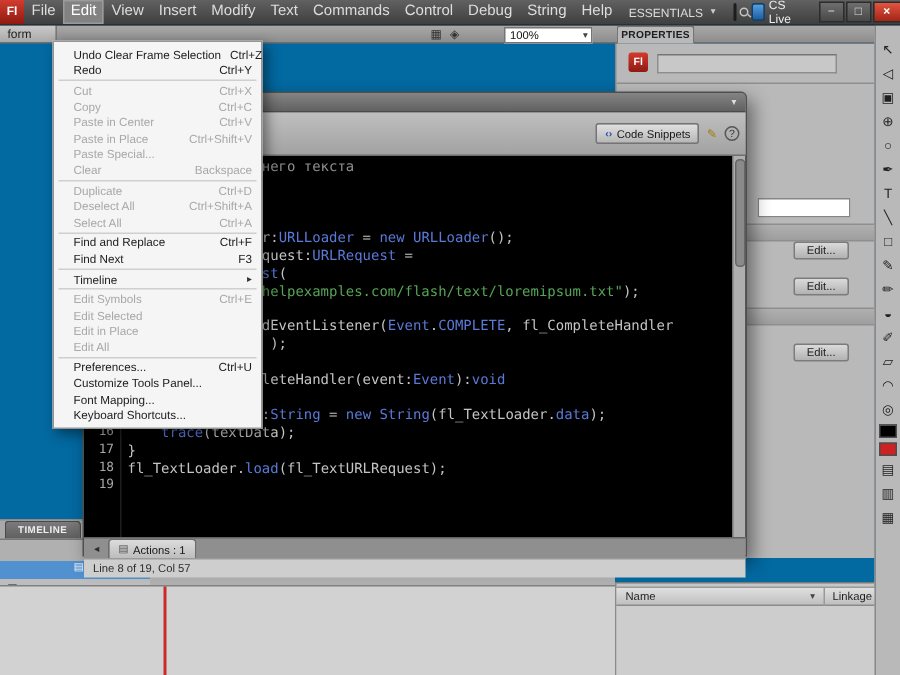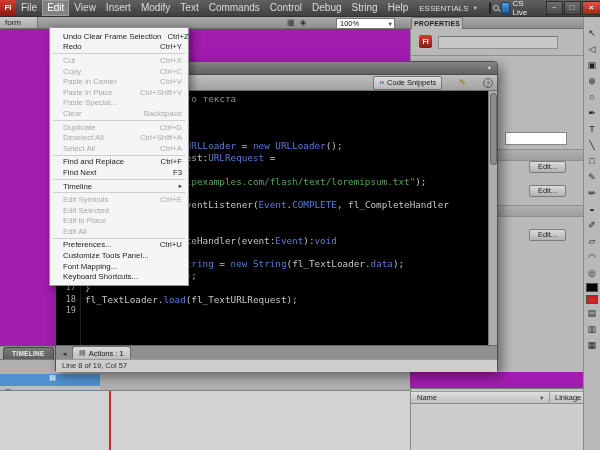--- a/index.html
+++ b/index.html
@@ -1,17 +1,17 @@
 <!DOCTYPE html>
 <html><head>
 <meta charset="utf-8">
 <style>
   html,body{margin:0;padding:0;}
   body{width:600px;height:450px;font-family:"Liberation Sans",sans-serif;background:#b4b4b4;overflow:hidden;}
-  .screen{position:relative;width:600px;height:450px;background:#a21caf;overflow:hidden;}
+  .screen{position:relative;width:600px;height:450px;background:#0369a1;overflow:hidden;}
 
   
   #menubar{position:absolute;top:0;left:0;width:600px;height:17px;background:linear-gradient(#616161,#3f3f3f);display:flex;align-items:center;z-index:40;border-bottom:1px solid #2e2e2e;box-sizing:border-box;}
   .app-icon{width:16px;height:16px;background:linear-gradient(#d33b2f,#8f1a12);color:#fff;font-size:8px;font-weight:bold;text-align:center;line-height:16px;flex:0 0 auto;}
   .mb-item{padding:0 5px;font-size:10px;color:#ddd;height:16px;line-height:16px;cursor:default;}
   .mb-item.active{background:#828282;color:#fff;box-shadow:inset 0 0 0 1px #9a9a9a;}
   .mb-spacer{flex:1;}
   .workspace-btn{display:flex;align-items:center;gap:4px;font-size:8px;color:#ddd;padding:0 6px;}
   .ws-arrow{font-size:5.5px;color:#ccc;}
   .search-box{width:34px;height:10px;background:#343434;border:1px solid #1d1d1d;border-radius:6px;margin:0 5px;position:relative;}
@@ -69,21 +69,21 @@
   .col-name{position:absolute;left:6px;top:0;line-height:12px;}
   .sort-arrow{position:absolute;left:128px;top:0;font-size:5.5px;line-height:12px;color:#444;}
   .col-divider{position:absolute;left:138px;top:0;width:1px;height:12px;background:#999;}
   .col-linkage{position:absolute;left:144px;top:0;line-height:12px;}
   .lib-list{position:absolute;top:15px;left:0;width:173px;height:63px;background:#cdcdcd;}
 
   
   #actions-window{position:absolute;left:55px;top:61px;width:443px;height:310px;z-index:20;background:#9c9c9c;border:1px solid #4f4f4f;border-radius:4px 4px 0 0;box-shadow:4px 5px 12px rgba(0,0,0,.45);box-sizing:border-box;}
   .aw-titlebar{height:12px;background:linear-gradient(#848484,#616161);border-bottom:1px solid #4b4b4b;border-radius:3px 3px 0 0;position:relative;}
   .aw-menu-icon{position:absolute;right:6px;top:2px;font-size:6.5px;color:#ddd;}
-  .aw-toolbar{height:16px;background:linear-gradient(#bfbfbf,#a2a2a2);border-bottom:1px solid #6e6e6e;display:flex;align-items:center;padding:0 4px;gap:14px;box-sizing:border-box;}
+  .aw-toolbar{height:29px;background:linear-gradient(#bfbfbf,#a2a2a2);border-bottom:1px solid #6e6e6e;display:flex;align-items:center;padding:0 4px;gap:2px;box-sizing:border-box;}
   .aw-ico{width:13px;height:12px;font-size:8px;color:#2c2c2c;text-align:center;line-height:12px;flex:0 0 auto;}
   .aw-spacer{flex:1;}
   .cs-btn{height:12px;display:flex;align-items:center;gap:3px;padding:0 5px;background:linear-gradient(#e0e0e0,#b7b7b7);border:1px solid #747474;border-radius:2px;font-size:7.5px;color:#161616;flex:0 0 auto;}
   .cs-btn-icon{color:#2255aa;font-weight:bold;font-size:7px;}
   .aw-pencil{color:#a07a00;font-size:8px;margin-left:3px;flex:0 0 auto;}
   .aw-help{width:10px;height:10px;border:1px solid #555;border-radius:50%;font-size:7px;text-align:center;line-height:9px;color:#333;margin-left:3px;flex:0 0 auto;box-sizing:border-box;}
   .aw-code{position:relative;height:254px;background:#000;display:flex;font-family:"DejaVu Sans Mono",monospace;overflow:hidden;}
   .gutter{width:20px;padding:2px 4px 0 0;text-align:right;color:#a8a8a8;font-size:8.5px;line-height:11.8px;background:#000;border-right:1px solid #1f1f1f;box-sizing:content-box;flex:0 0 auto;}
   .gutter div{height:11.8px;}
   .codecol{flex:1;padding:2px 10px 0 4px;font-size:9.3px;line-height:11.8px;white-space:pre;overflow:hidden;color:#c4c4c4;}
@@ -91,21 +91,21 @@
   .kw{color:#5a7ad8;} .str{color:#57a457;} .com{color:#8f8f8f;} .pl{color:#c4c4c4;}
   .vscroll{position:absolute;right:0;top:0;width:9px;height:254px;background:#aeaeae;border-left:1px solid #777;box-sizing:border-box;}
   .vthumb{position:absolute;left:1px;top:2px;width:5px;height:70px;background:#8a8a8a;border:1px solid #666;border-radius:3px;}
   .aw-tabs{height:14px;background:#8f8f8f;border-top:1px solid #636363;display:flex;align-items:flex-end;padding-left:3px;gap:2px;box-sizing:border-box;}
   .collapse-btn{width:11px;height:11px;font-size:7px;color:#2c2c2c;text-align:center;line-height:11px;}
   .aw-tab{height:13px;background:linear-gradient(#dcdcdc,#bdbdbd);border:1px solid #6d6d6d;border-bottom:none;border-radius:3px 3px 0 0;font-size:7.5px;color:#161616;display:flex;align-items:center;gap:3px;padding:0 6px;box-sizing:border-box;}
   .aw-tab .tab-ic{font-size:7px;color:#444;}
   .aw-status{height:12px;background:#cecece;font-size:7.5px;color:#2e2e2e;line-height:12px;padding-left:6px;border-top:1px solid #9a9a9a;}
 
   
-  #edit-menu{position:absolute;left:49px;top:27px;width:140px;background:#f5f5f5;border:1px solid #959595;box-shadow:3px 3px 8px rgba(0,0,0,.45);z-index:50;padding:3px 0;box-sizing:border-box;}
+  #edit-menu{position:absolute;left:35px;top:27px;width:140px;background:#f5f5f5;border:1px solid #959595;box-shadow:3px 3px 8px rgba(0,0,0,.45);z-index:50;padding:3px 0;box-sizing:border-box;}
   .mi{height:10.6px;display:flex;align-items:center;padding:0 6px 0 13px;font-size:7.8px;color:#1c1c1c;}
   .mi .lbl{white-space:nowrap;}
   .mi .sc{margin-left:auto;padding-left:6px;white-space:nowrap;}
   .mi.disabled{color:#a8a8a8;}
   .mi .sub{margin-left:auto;font-size:6.5px;color:#333;}
   .menu-sep{height:1px;background:#cfcfcf;margin:1px 3px;}
 </style>
 </head>
 <body>
 

